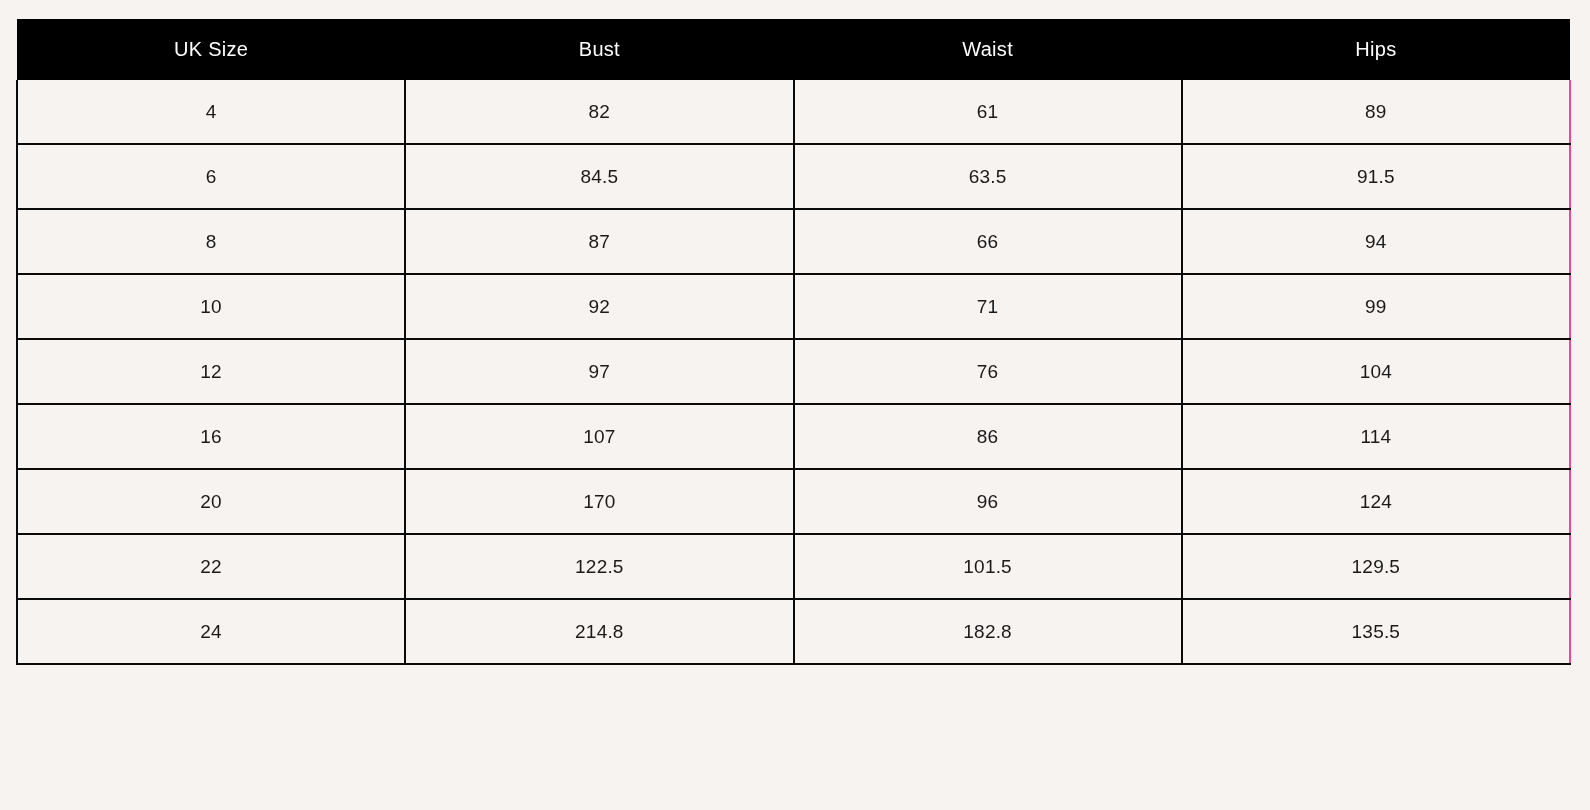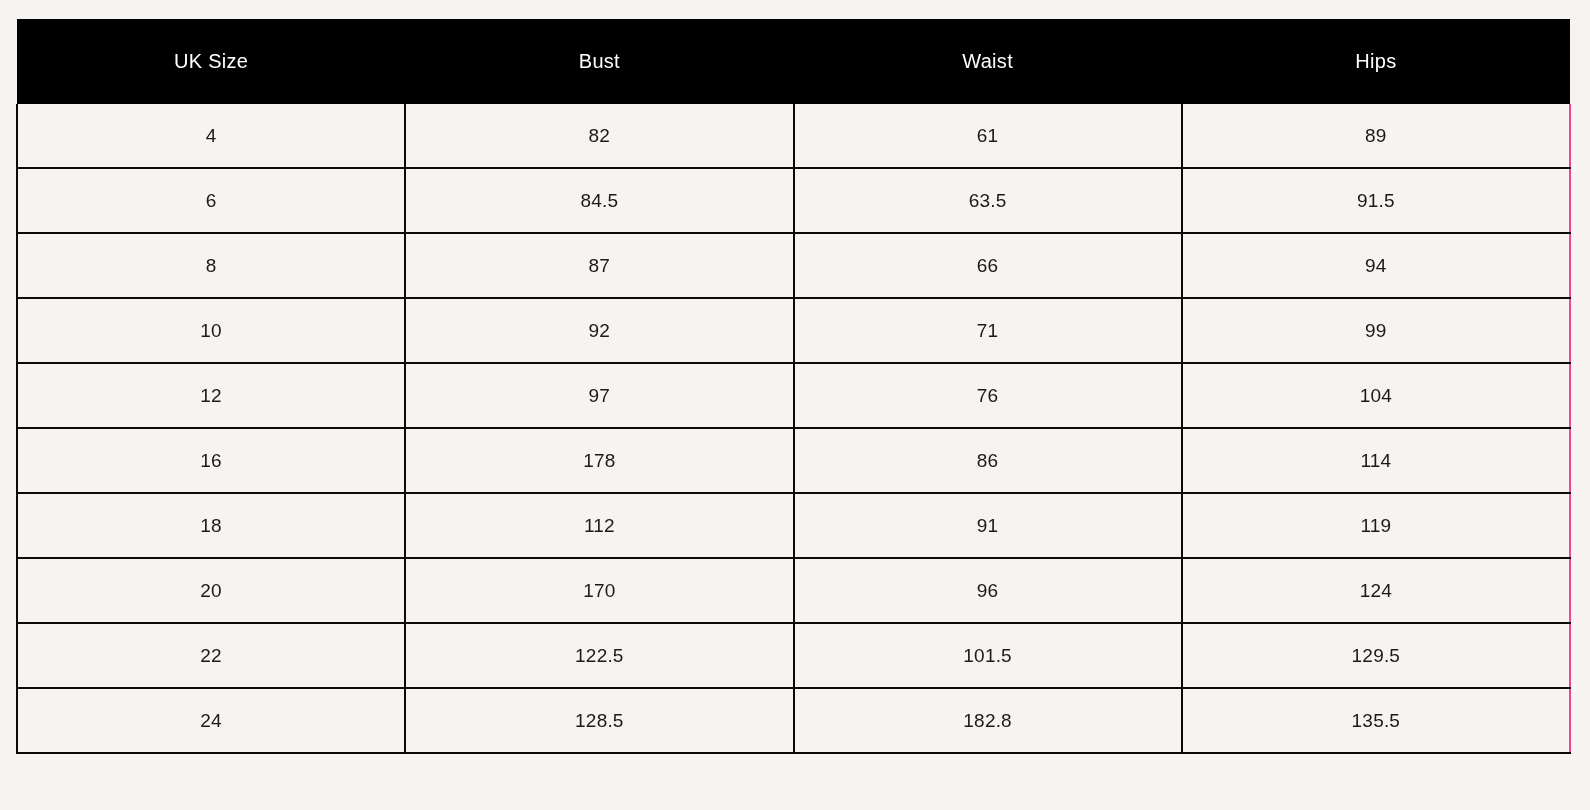--- a/index.html
+++ b/index.html
@@ -47,21 +47,21 @@
   }
 
   table.size-table thead th {
     background: #000000;
     color: #ffffff;
     font-size: 20px;
     font-weight: 300;
     letter-spacing: 0.3px;
     text-align: center;
     height: 61px;
-    padding: 12px;
+    padding: 0;
     border: none;
     vertical-align: middle;
     white-space: nowrap;
   }
 
   
   table.size-table tbody td {
     height: 63px;
     padding: 0;
     text-align: center;
@@ -137,44 +137,38 @@
           <td>99</td>
         </tr>
         <tr>
           <td>12</td>
           <td>97</td>
           <td>76</td>
           <td>104</td>
         </tr>
         <tr>
           <td>16</td>
-          <td>178</td>
+          <td>107</td>
           <td>86</td>
           <td>114</td>
-        </tr>
-        <tr>
-          <td>18</td>
-          <td>112</td>
-          <td>91</td>
-          <td>119</td>
         </tr>
         <tr>
           <td>20</td>
           <td>170</td>
           <td>96</td>
           <td>124</td>
         </tr>
         <tr>
           <td>22</td>
           <td>122.5</td>
           <td>101.5</td>
           <td>129.5</td>
         </tr>
         <tr>
           <td>24</td>
-          <td>128.5</td>
+          <td>214.8</td>
           <td>182.8</td>
           <td>135.5</td>
         </tr>
       </tbody>
     </table>
   </div>
 </div>
 
 </body></html>

